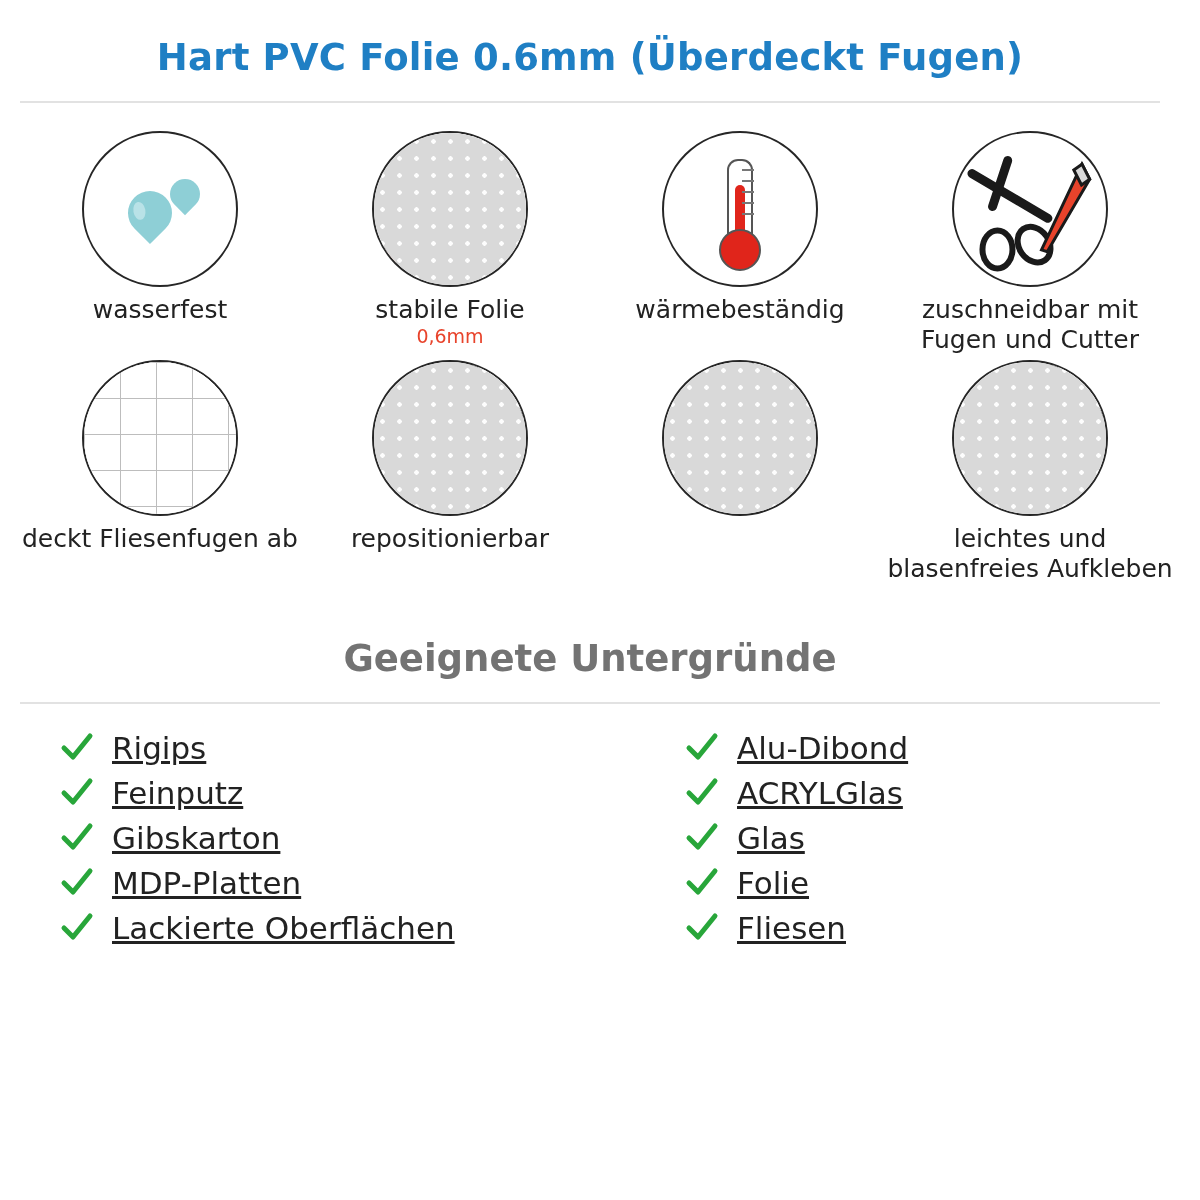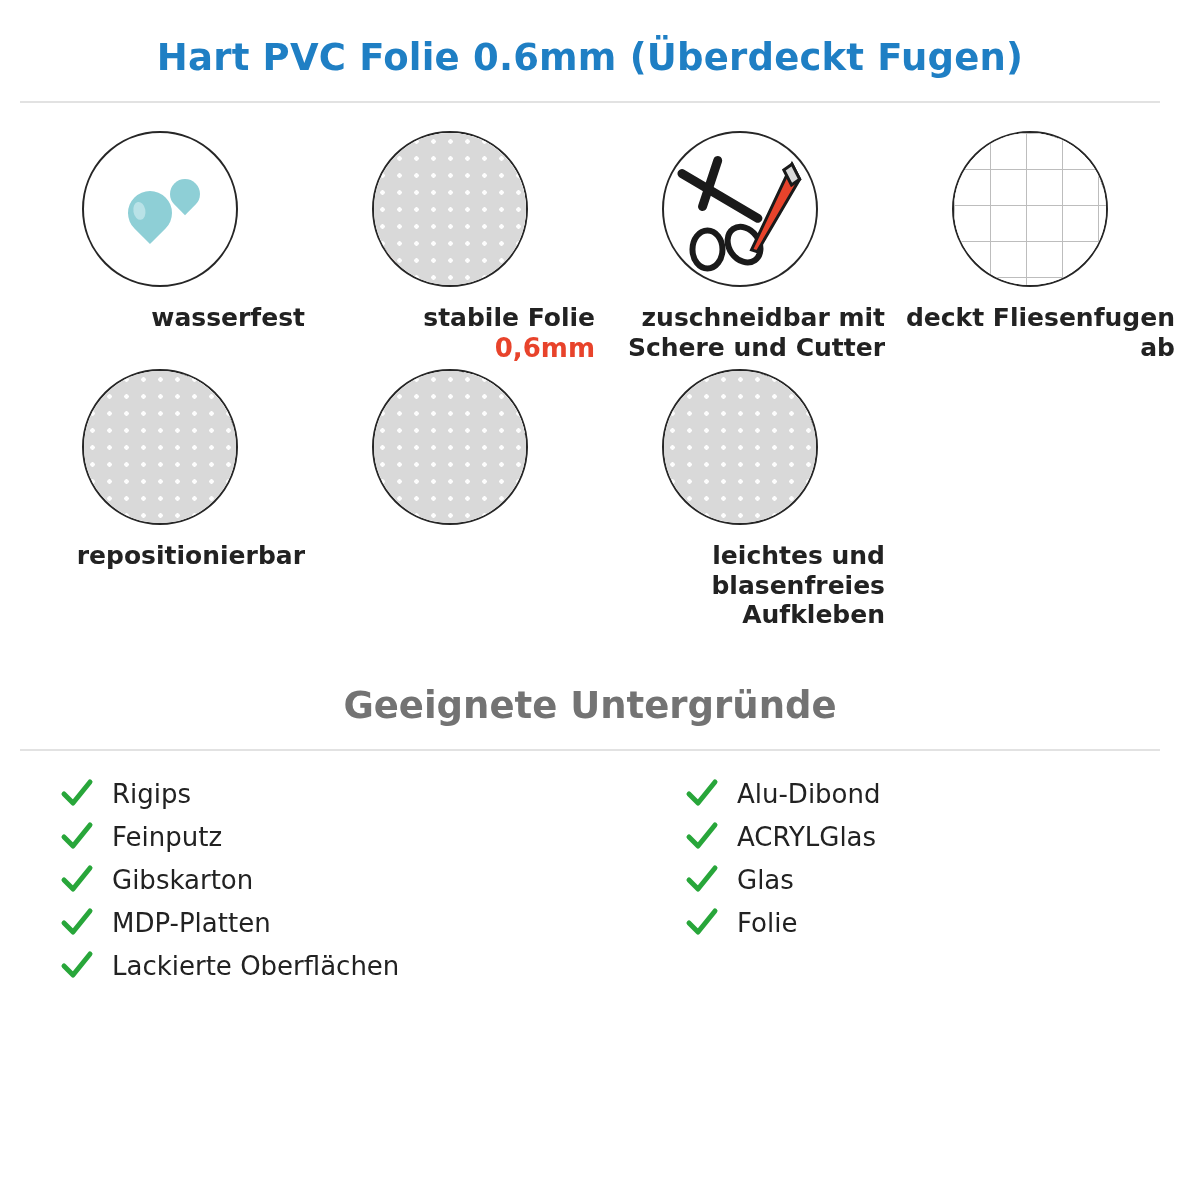--- a/index.html
+++ b/index.html
@@ -35,29 +35,28 @@
   .cell{display:flex;flex-direction:column;align-items:center;}
   .circle{
     width:152px;height:152px;border-radius:50%;
     border:2px solid #262626;
     background:#fff;
     position:relative;
     overflow:hidden;
     display:flex;align-items:center;justify-content:center;
   }
   .cap{
-    margin-top:16px;
-    text-align:right;
+    margin-top:8px;
+    text-align:center;
     font-size:25px;
     line-height:1.18;
     color:#222;
     width:290px;
-    font-weight:bold;
-  }
-  .cap .sub{display:block;color:#e8432b;font-size:26px;}
+  }
+  .cap .sub{display:block;color:#e8432b;font-size:19px;}
 
   
   .drop{
     position:absolute;
     background:#8ecfd6;
   }
   .drop.big{
     width:44px;height:44px;border-radius:50% 50% 50% 0;
     transform:rotate(-45deg);
     left:44px;top:58px;
@@ -114,21 +113,21 @@
   }
   .rule2{width:1140px;margin:22px auto 0 auto;height:2px;background:#e2e2e2;}
 
   .lists{
     width:1060px;margin:26px auto 0 auto;
     display:grid;grid-template-columns:1fr 1fr;
     column-gap:10px;
   }
   .litem{display:flex;align-items:center;gap:18px;margin-bottom:9px;}
   .check{width:34px;height:34px;flex:0 0 34px;}
-  .ltext{font-size:26px;color:#222;}
+  .ltext{font-size:31px;color:#222;text-decoration:underline;}
   .col2 .litem{padding-left:90px;}
 
   .footer{
     text-align:center;color:#1f7fc4;font-size:24px;line-height:1.35;
     margin-top:30px;
   }
 </style>
 </head>
 <body>
 
@@ -160,37 +159,52 @@
             <path d="M10 104 L34 96 L44 126 L14 132 Z" fill="#f5c5b8" stroke="#444" stroke-width="3"></path>
           </svg>
         </div>
       </div>
       <div class="cap">
         <span>stabile Folie</span>
         <span class="sub">0,6mm</span>
       </div>
     </div>
 
+    <div class="cell">
+      <div class="circle">
+        <div class="thermo-stem"></div>
+        <div class="thermo-merc"></div>
+        <div class="thermo-bulb"></div>
+        <div class="ticks">
+            <i></i>
+            <i></i>
+            <i></i>
+            <i></i>
+            <i></i>
+          </div>
+      </div>
+      <div class="cap">wärmebeständig</div>
+    </div>
 
     <div class="cell">
       <div class="circle">
         <svg width="152" height="152" viewBox="0 0 152 152">
           <g transform="rotate(-20 72 72)">
             <path d="M32 24 L88 92" stroke="#1a1a1a" stroke-width="9" stroke-linecap="round"></path>
             <path d="M70 24 L40 62" stroke="#1a1a1a" stroke-width="9" stroke-linecap="round"></path>
             <ellipse cx="30" cy="104" rx="15" ry="19" fill="none" stroke="#1a1a1a" stroke-width="6" transform="rotate(20 30 104)"></ellipse>
             <ellipse cx="66" cy="112" rx="15" ry="19" fill="none" stroke="#1a1a1a" stroke-width="6" transform="rotate(-15 66 112)"></ellipse>
           </g>
           <g transform="rotate(18 110 80)">
             <path d="M112 28 L124 40 L106 122 L100 122 Z" fill="#e8432b" stroke="#1a1a1a" stroke-width="3"></path>
             <path d="M112 28 L124 40 L118 48 L106 36 Z" fill="#d8d8d8" stroke="#1a1a1a" stroke-width="3"></path>
           </g>
         </svg>
       </div>
-      <div class="cap">zuschneidbar mit Schere und Cutter</div>
+      <div class="cap">zuschneidbar mit Fugen und Cutter</div>
     </div>
 
     <div class="cell">
       <div class="circle">
         <div class="peelbox">
           <div class="tiles"></div>
           <svg width="152" height="152" viewBox="0 0 152 152">
             <path d="M0 0 L96 0 L0 118 Z" fill="#d9d9d9"></path>
             <path d="M96 0 L152 0 L152 56 Z" fill="#ffffff"></path>
             <path d="M96 0 L152 56" stroke="#333" stroke-width="3" fill="none"></path>
@@ -331,17 +345,23 @@
             <path d="M4 17 L13 26 L30 5" fill="none" stroke="#28a63a" stroke-width="5" stroke-linecap="round" stroke-linejoin="round"></path>
           </svg>
         <span class="ltext">Glas</span>
       </div>
       <div class="litem">
         <svg class="check" viewBox="0 0 34 34">
             <path d="M4 17 L13 26 L30 5" fill="none" stroke="#28a63a" stroke-width="5" stroke-linecap="round" stroke-linejoin="round"></path>
           </svg>
         <span class="ltext">Folie</span>
       </div>
+      <div class="litem">
+        <svg class="check" viewBox="0 0 34 34">
+            <path d="M4 17 L13 26 L30 5" fill="none" stroke="#28a63a" stroke-width="5" stroke-linecap="round" stroke-linejoin="round"></path>
+          </svg>
+        <span class="ltext">Fliesen</span>
+      </div>
     </div>
   </div>
 
 
 </div>
 
 </body></html>

